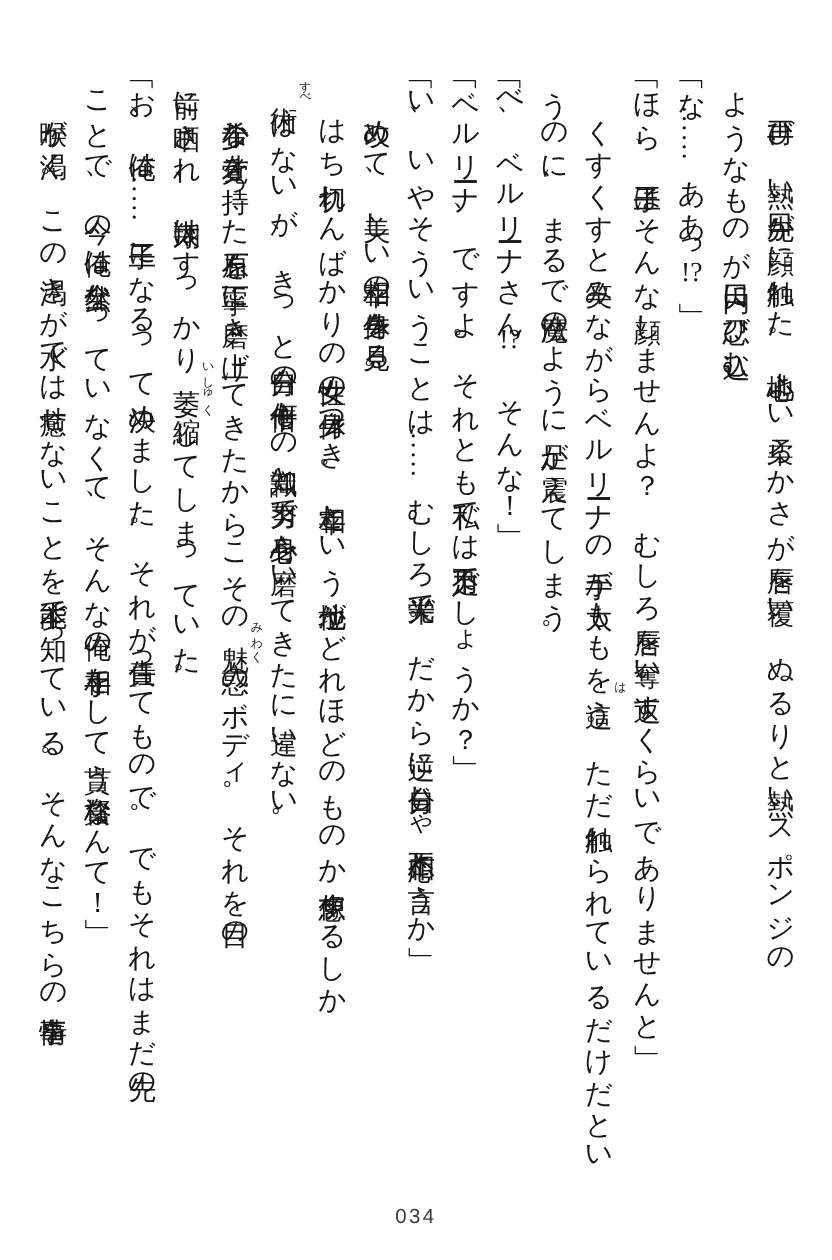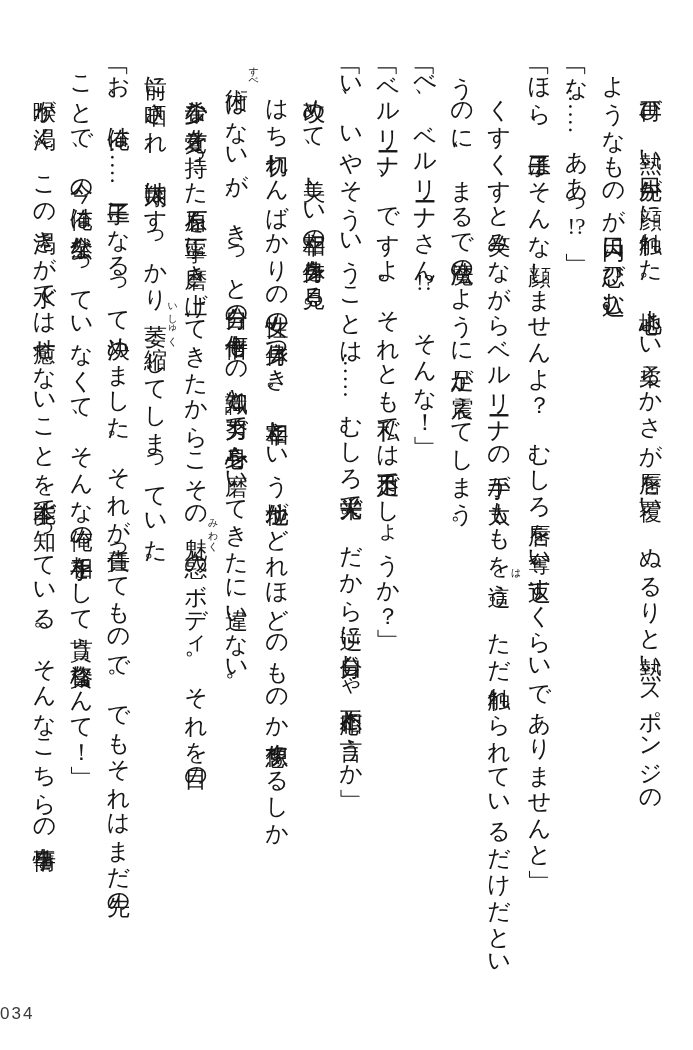--- a/index.html
+++ b/index.html
@@ -47,21 +47,21 @@
   .tcy {
     text-combine-upright: all;
     -webkit-text-combine: horizontal;
     letter-spacing: 0;
   }
   .page-number {
     position: absolute;
     bottom: 26px;
     left: 0;
     width: 100%;
-    text-align: left;
+    text-align: center;
     font-family: "Liberation Sans", "DejaVu Sans", sans-serif;
     font-size: 17px;
     letter-spacing: 2px;
     color: #3a3a3a;
   }
 </style>
 </head>
 <body>
 
 <div class="page">

